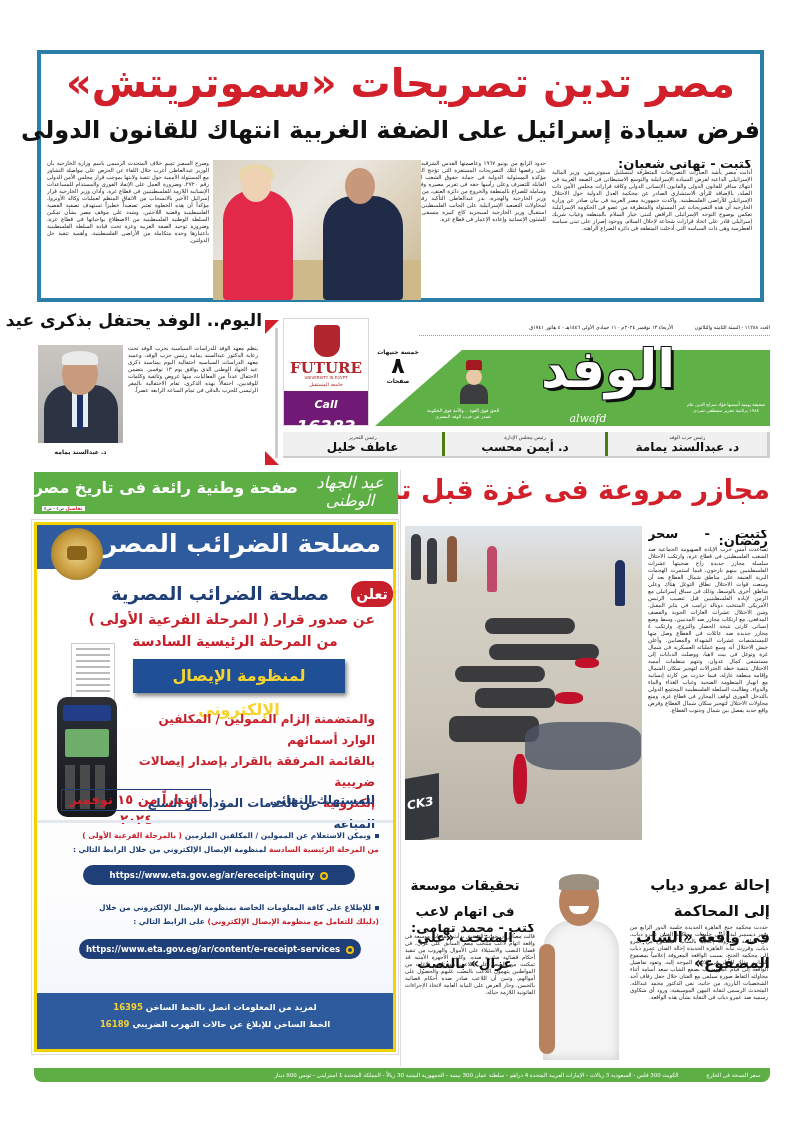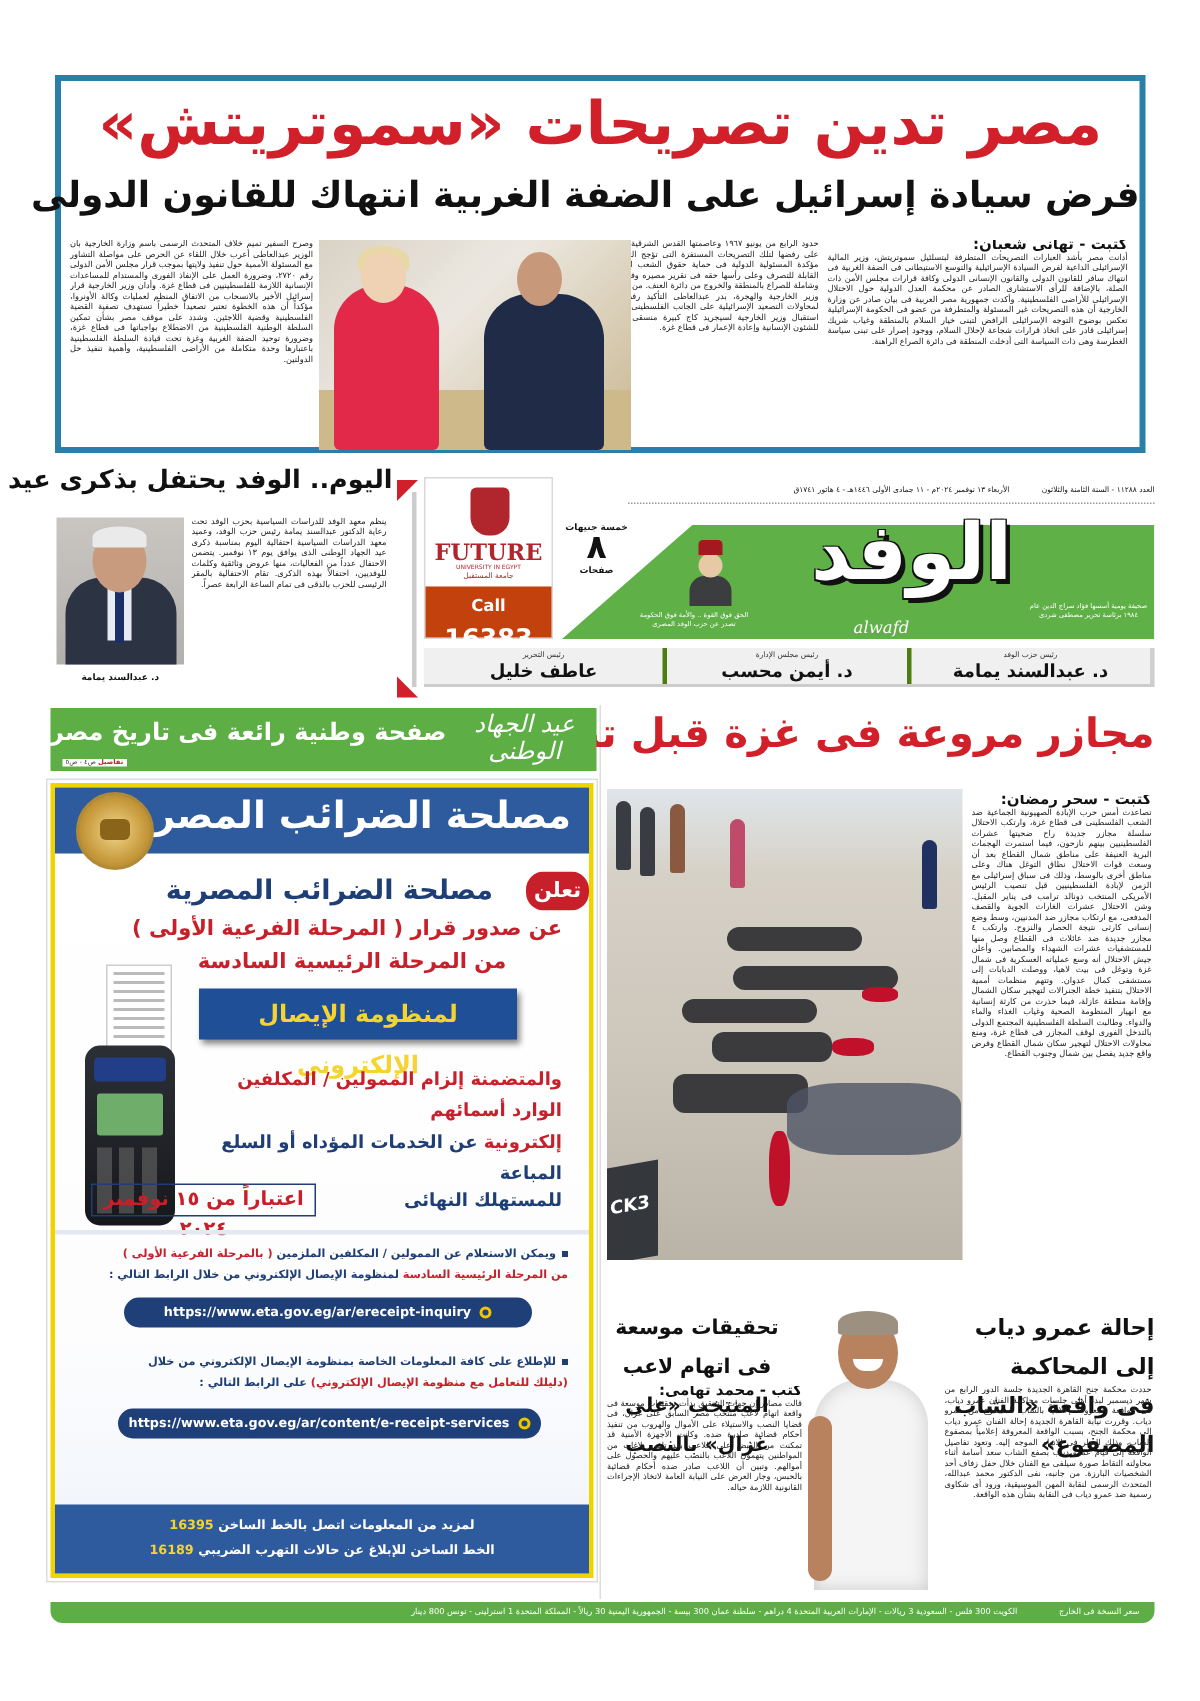--- a/index.html
+++ b/index.html
@@ -14,21 +14,21 @@
   #top-photo { left: 172px; top: 106px; width: 208px; height: 140px; background: linear-gradient(135deg,#d9d2c5 0%,#ece8e1 40%,#c8b68f 100%); overflow: hidden; }
   .person-red { position:absolute; left: 10px; top: 30px; width: 70px; height: 110px; background: #e2294a; border-radius: 30px 30px 4px 4px; }
   .head-red { position:absolute; left: 28px; top: 8px; width: 30px; height: 34px; background: #efd2b4; border-radius: 50%; }
   .hair-red { position:absolute; left: 26px; top: 4px; width: 34px; height: 18px; background: #e8d8a8; border-radius: 50% 50% 20% 20%; }
   .person-suit { position:absolute; left: 110px; top: 36px; width: 80px; height: 104px; background: #1f2b47; border-radius: 30px 30px 4px 4px; }
   .head-suit { position:absolute; left: 132px; top: 8px; width: 30px; height: 36px; background: #c8987a; border-radius: 50%; }
   .sofa { position:absolute; left: 0; top: 100px; width: 208px; height: 40px; background: #cdb98a; }
   #top-col-right { right: 8px; top: 106px; width: 200px; height: 140px; }
   #top-col-mid { right: 214px; top: 106px; width: 160px; height: 140px; }
   #top-col-left { left: 6px; top: 106px; width: 162px; height: 140px; }
-  .byline { font-size: 10px; font-weight: bold; color: #111; margin-bottom: 2px; }
+  .byline { font-size: 13px; font-weight: bold; color: #111; margin-bottom: 2px; }
 
   
   #jihad-headline { left: 34px; top: 310px; width: 228px; text-align: right; font-size: 17px; font-weight: bold; color: #111; white-space: nowrap; }
   #jihad-photo { left: 38px; top: 345px; width: 85px; height: 98px; background: linear-gradient(180deg,#c9c6c2 0%,#b2b0ad 100%); overflow: hidden; }
   .jp-body { position:absolute; left: 6px; top: 40px; width: 74px; height: 60px; background: #2c3444; border-radius: 24px 24px 0 0; }
   .jp-shirt { position:absolute; left: 34px; top: 42px; width: 16px; height: 40px; background: #e7ecf3; }
   .jp-tie { position:absolute; left: 39px; top: 48px; width: 6px; height: 36px; background: #1b2e66; }
   .jp-head { position:absolute; left: 24px; top: 8px; width: 36px; height: 42px; background: #c99b7e; border-radius: 50%; }
   .jp-hair { position:absolute; left: 24px; top: 6px; width: 36px; height: 14px; background: #eaeaea; border-radius: 50% 50% 10% 10%; }
   #jihad-caption { left: 38px; top: 448px; width: 85px; text-align: center; font-size: 6px; font-weight: bold; color: #111; }
@@ -38,21 +38,21 @@
   .br-line { position:absolute; left: 10px; top: 8px; width: 3px; height: 130px; background: #ccc; }
   .br-bot { position:absolute; left:0; bottom:0; width:0; height:0; border-left: 14px solid transparent; border-bottom: 14px solid #d12029; transform: scaleX(-1); }
 
   
   #masthead { left: 283px; top: 318px; width: 487px; height: 108px; }
   #future-ad { left: 0; top: 0; width: 86px; height: 108px; border: 1px solid #d8d8d8; background: #fff; }
   #future-logo { position:absolute; left: 30px; top: 6px; width: 26px; height: 32px; background: #b0262c; border-radius: 4px 4px 12px 12px; }
   #future-name { position:absolute; left: 0; right: 0; top: 40px; text-align: center; color: #b0262c; font-family: "DejaVu Serif", serif; font-size: 15px; font-weight: bold; direction: ltr; }
   #future-sub { position:absolute; left: 0; right: 0; top: 56px; text-align: center; color: #b0262c; font-size: 4px; direction: ltr; }
   #future-ar { position:absolute; left: 0; right: 0; top: 62px; text-align: center; color: #b0262c; font-size: 5px; }
-  #future-call { position:absolute; left: 0; right: 0; bottom: 0; height: 34px; background: #c2410c; color: #fff; text-align: center; direction: ltr; }
+  #future-call { position:absolute; left: 0; right: 0; bottom: 0; height: 34px; background: #701a75; color: #fff; text-align: center; direction: ltr; font-style: italic; }
   #future-call .call { font-size: 17px; font-weight: bold; line-height: 22px; }
   #future-call .call small { font-size: 11px; }
   #future-call .web { font-size: 6px; letter-spacing: 1px; line-height: 8px; }
   #price-box { left: 92px; top: 30px; width: 46px; text-align: center; }
   #price-label { font-size: 6px; font-weight: bold; color: #111; }
   #price-num { font-size: 22px; font-weight: bold; color: #111; line-height: 22px; }
   #price-unit { font-size: 6px; font-weight: bold; color: #111; }
   #masthead-green { left: 92px; top: 32px; width: 395px; height: 76px; background: #5fb046; clip-path: polygon(22% 0, 100% 0, 100% 100%, 0 100%); }
   #issue-line { left: 136px; top: 6px; width: 351px; height: 12px; font-size: 5px; color: #111; white-space: nowrap; border-bottom: 1px dotted #999; }
   #issue-line span { display: inline-block; margin-left: 20px; }
@@ -121,21 +121,21 @@
   #tax-body { position:absolute; right: 18px; top: 184px; width: 250px; text-align: right; font-size: 12px; font-weight: bold; line-height: 21px; color: #c8202a; }
   #tax-body .blue { color: #1e3e75; }
   #tax-consumer { position:absolute; right: 18px; top: 268px; font-size: 12px; font-weight: bold; color: #1e3e75; white-space: nowrap; }
   #tax-date { position:absolute; left: 24px; top: 264px; width: 150px; height: 22px; border: 1px solid #1e3e75; color: #c8202a; font-size: 13px; font-weight: bold; text-align: center; line-height: 20px; }
   #tax-sep { position:absolute; left: 0; right: 0; top: 295px; height: 3px; background: #e3e8f1; }
   .tax-para { position:absolute; right: 14px; width: 330px; font-size: 7.5px; font-weight: bold; line-height: 14px; color: #1e3e75; text-align: right; }
   .tax-para .red { color: #c8202a; }
   .tax-para .sq { display:inline-block; width: 4px; height: 4px; background: #1e3e75; margin-left: 4px; }
   .tax-link { position:absolute; left: 46px; width: 272px; height: 20px; background: #1f3f78; border-radius: 10px; color: #fff; font-size: 8.5px; font-weight: bold; text-align: center; line-height: 20px; direction: ltr; }
   .tax-link .mag { display:inline-block; width: 8px; height: 8px; border: 2px solid #f2c400; border-radius: 50%; margin-left: 6px; vertical-align: middle; position: relative; }
-  #tax-footer { position:absolute; left: 0; right: 0; bottom: 0; height: 46px; background: #2e5a9e; color: #fff; text-align: center; font-size: 8.5px; font-weight: bold; line-height: 17px; padding-top: 6px; }
+  #tax-footer { position:absolute; left: 0; right: 0; bottom: 0; height: 56px; background: #2e5a9e; color: #fff; text-align: center; font-size: 8.5px; font-weight: bold; line-height: 17px; padding-top: 6px; }
   #tax-footer .y { color: #f5d432; }
 
   
   #price-band { left: 34px; top: 1068px; width: 736px; height: 14px; background: #5cae45; border-radius: 0 0 8px 8px; color: #fff; font-size: 5.5px; line-height: 14px; white-space: nowrap; padding-right: 10px; }
   #price-band span.lbl { margin-left: 26px; }
   #divider-mid { left: 400px; top: 470px; width: 1px; height: 596px; background: #ddd; }
 </style>
 </head>
 <body>
 
@@ -296,20 +296,21 @@
       <i></i>
     </div>
   <div id="tax-system">لمنظومة الإيصال الإلكتروني</div>
   <div id="tax-pos">
       <div class="bar"></div>
       <div class="scr"></div>
       <div class="keys"></div>
     </div>
   <div id="tax-body">
     <div>والمتضمنة إلزام الممولين / المكلفين الوارد أسمائهم</div>
+    <div>بالقائمة المرفقة بالقرار بإصدار إيصالات ضريبية</div>
     <div><span>إلكترونية</span><span class="blue"> عن الخدمات المؤداه أو السلع المباعة</span></div>
   </div>
   <div id="tax-consumer">للمستهلك النهائى</div>
   <div id="tax-date">اعتباراً من ١٥ نوفمبر ٢٠٢٤</div>
   <div id="tax-sep"></div>
   <div class="tax-para" style="top:304px;">
     <span class="sq"></span><span>ويمكن الاستعلام عن الممولين / المكلفين الملزمين </span><span class="red">( بالمرحلة الفرعية الأولى )</span><br>
     <span class="red">من المرحلة الرئيسية السادسة</span><span> لمنظومة الإيصال الإلكتروني من خلال الرابط التالي :</span>
   </div>
   <div class="tax-link" style="top:340px;">

